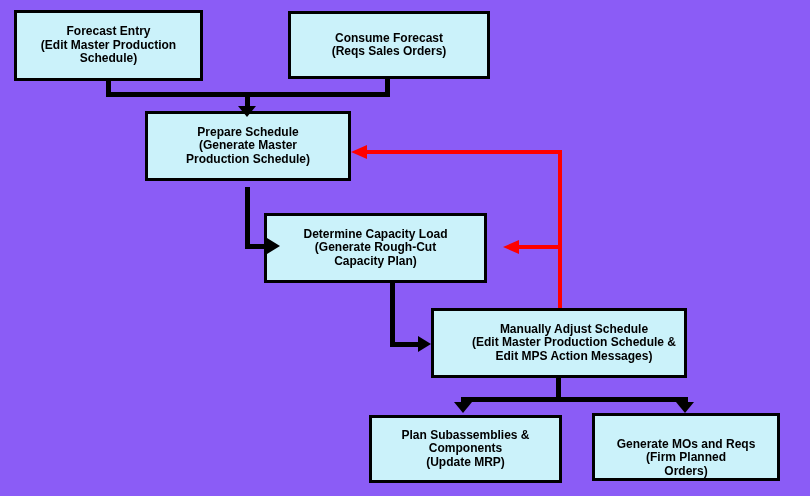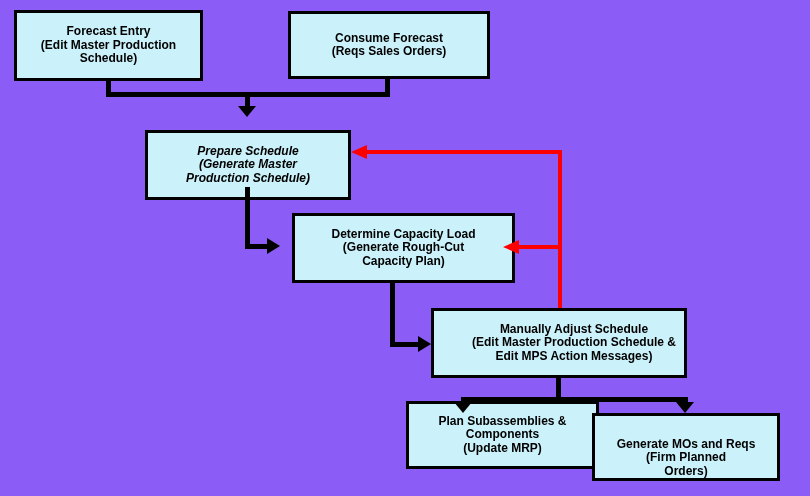--- a/index.html
+++ b/index.html
@@ -70,39 +70,39 @@
     <div class="node-text">Forecast Entry
 (Edit Master Production
 Schedule)</div>
   </div>
 
   <div class="node" style="left:288px; top:11px; width:202px; height:68px;">
     <div class="node-text">Consume Forecast
 (Reqs Sales Orders)</div>
   </div>
 
-  <div class="node" style="left:145px; top:130px; width:206px; height:70px;font-style:italic;">
+  <div class="node" style="left:145px; top:111px; width:206px; height:70px;">
     <div class="node-text">Prepare Schedule
 (Generate Master
 Production Schedule)</div>
   </div>
 
-  <div class="node" style="left:292px; top:213px; width:223px; height:70px;">
+  <div class="node" style="left:264px; top:213px; width:223px; height:70px;">
     <div class="node-text">Determine Capacity Load
 (Generate Rough-Cut
 Capacity Plan)</div>
   </div>
 
   <div class="node" style="left:431px; top:308px; width:256px; height:70px;padding-left:30px;">
     <div class="node-text">Manually Adjust Schedule
 (Edit Master Production Schedule &amp;
 Edit MPS Action Messages)</div>
   </div>
 
-  <div class="node" style="left:369px; top:401px; width:193px; height:68px;margin-left:37px;">
+  <div class="node" style="left:369px; top:415px; width:193px; height:68px;">
     <div class="node-text">Plan Subassemblies &amp;
 Components
 (Update MRP)</div>
   </div>
 
   <div class="node" style="left:592px; top:413px; width:188px; height:68px;align-items:flex-end;">
     <div class="node-text">Generate MOs and Reqs
 (Firm Planned
 Orders)</div>
   </div>

